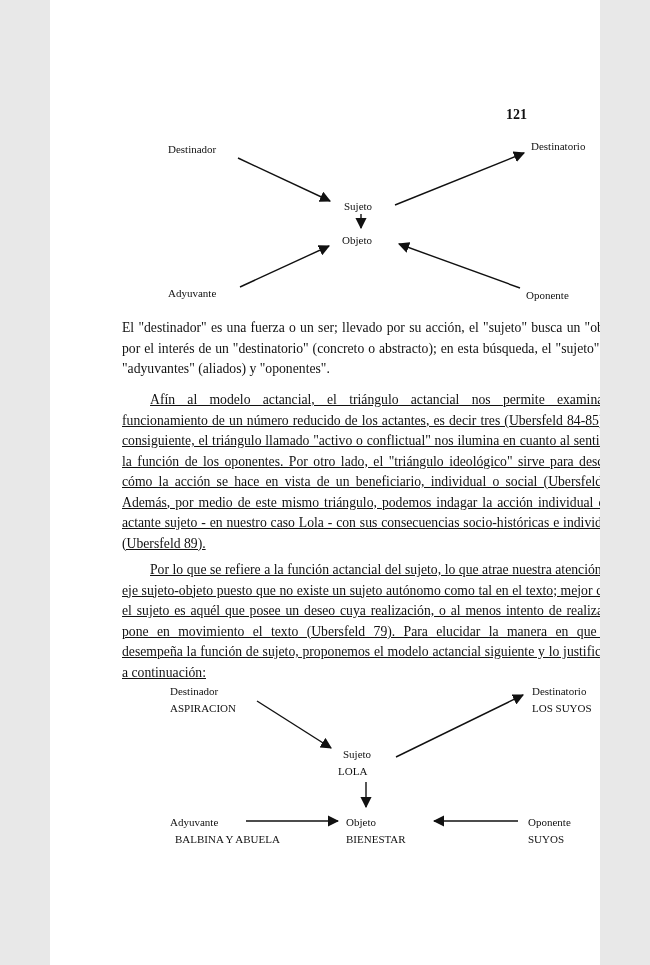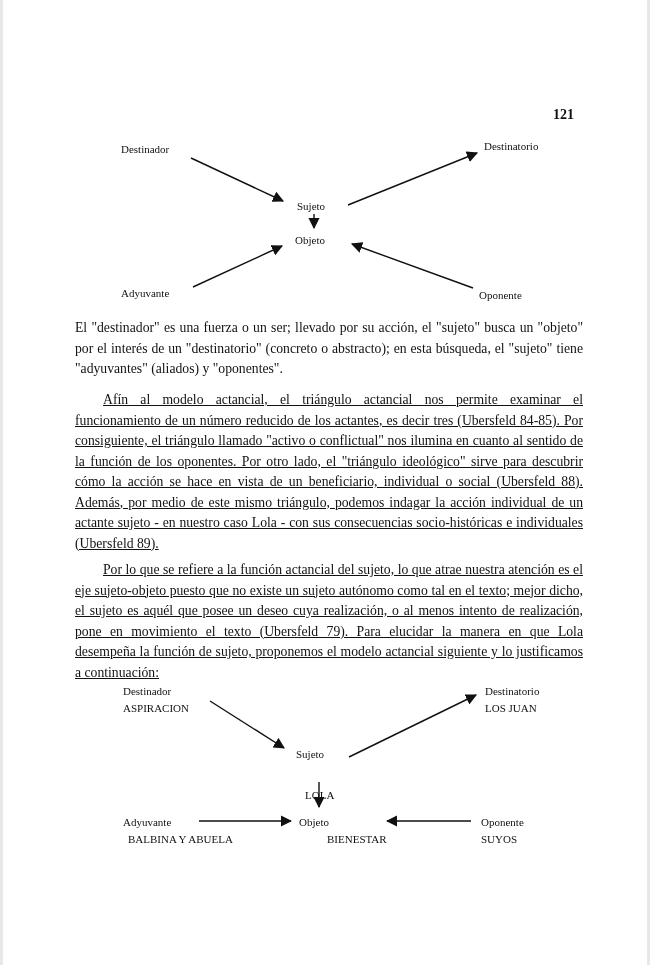--- a/index.html
+++ b/index.html
@@ -2,21 +2,21 @@
 <html><head>
 <meta charset="utf-8">
 <style>
   html, body {
     margin: 0;
     padding: 0;
     background: #e8e8e8;
   }
   .page {
     position: relative;
-    width: 644px;
+    width: 550px;
     height: 965px;
     margin: 0 auto;
     background: #ffffff;
     font-family: "Liberation Serif", serif;
     color: #111111;
     overflow: hidden;
   }
   .page-number {
     position: absolute;
     top: 107px;
@@ -83,23 +83,23 @@
   <div class="lbl" style="left:118px; top:285px;">Adyuvante</div>
   <div class="lbl" style="left:476px; top:287px;">Oponente</div>
 
   <div class="para" style="top:318px;">El "destinador" es una fuerza o un ser; llevado por su acción, el "sujeto" busca un "objeto" por el interés de un "destinatorio" (concreto o abstracto); en esta búsqueda, el "sujeto" tiene "adyuvantes" (aliados) y "oponentes".</div>
   <div class="para indent" style="top:390px;">Afín al modelo actancial, el triángulo actancial nos permite examinar el funcionamiento de un número reducido de los actantes, es decir tres (Ubersfeld 84-85). Por consiguiente, el triángulo llamado "activo o conflictual" nos ilumina en cuanto al sentido de la función de los oponentes. Por otro lado, el "triángulo ideológico" sirve para descubrir cómo la acción se hace en vista de un beneficiario, individual o social (Ubersfeld 88). Además, por medio de este mismo triángulo, podemos indagar la acción individual de un actante sujeto - en nuestro caso Lola - con sus consecuencias socio-históricas e individuales (Ubersfeld 89).</div>
   <div class="para indent" style="top:560px;">Por lo que se refiere a la función actancial del sujeto, lo que atrae nuestra atención es el eje sujeto-objeto puesto que no existe un sujeto autónomo como tal en el texto; mejor dicho, el sujeto es aquél que posee un deseo cuya realización, o al menos intento de realización, pone en movimiento el texto (Ubersfeld 79). Para elucidar la manera en que Lola desempeña la función de sujeto, proponemos el modelo actancial siguiente y lo justificamos a continuación:</div>
 
   <div class="lbl" style="left:120px; top:683px;">Destinador</div>
   <div class="lbl" style="left:120px; top:700px;">ASPIRACION</div>
   <div class="lbl" style="left:482px; top:683px;">Destinatorio</div>
-  <div class="lbl" style="left:482px; top:700px;">LOS JUAN</div>
+  <div class="lbl" style="left:482px; top:700px;">LOS SUYOS</div>
   <div class="lbl" style="left:293px; top:746px;">Sujeto</div>
-  <div class="lbl" style="left:302px; top:763px;margin-top:24px;">LOLA</div>
+  <div class="lbl" style="left:288px; top:763px;">LOLA</div>
   <div class="lbl" style="left:296px; top:814px;">Objeto</div>
-  <div class="lbl" style="left:296px; top:831px;margin-left:28px;">BIENESTAR</div>
+  <div class="lbl" style="left:296px; top:831px;">BIENESTAR</div>
   <div class="lbl" style="left:120px; top:814px;">Adyuvante</div>
   <div class="lbl" style="left:125px; top:831px;">BALBINA Y ABUELA</div>
   <div class="lbl" style="left:478px; top:814px;">Oponente</div>
   <div class="lbl" style="left:478px; top:831px;">SUYOS</div>
 
 </div>
 
 </body></html>

